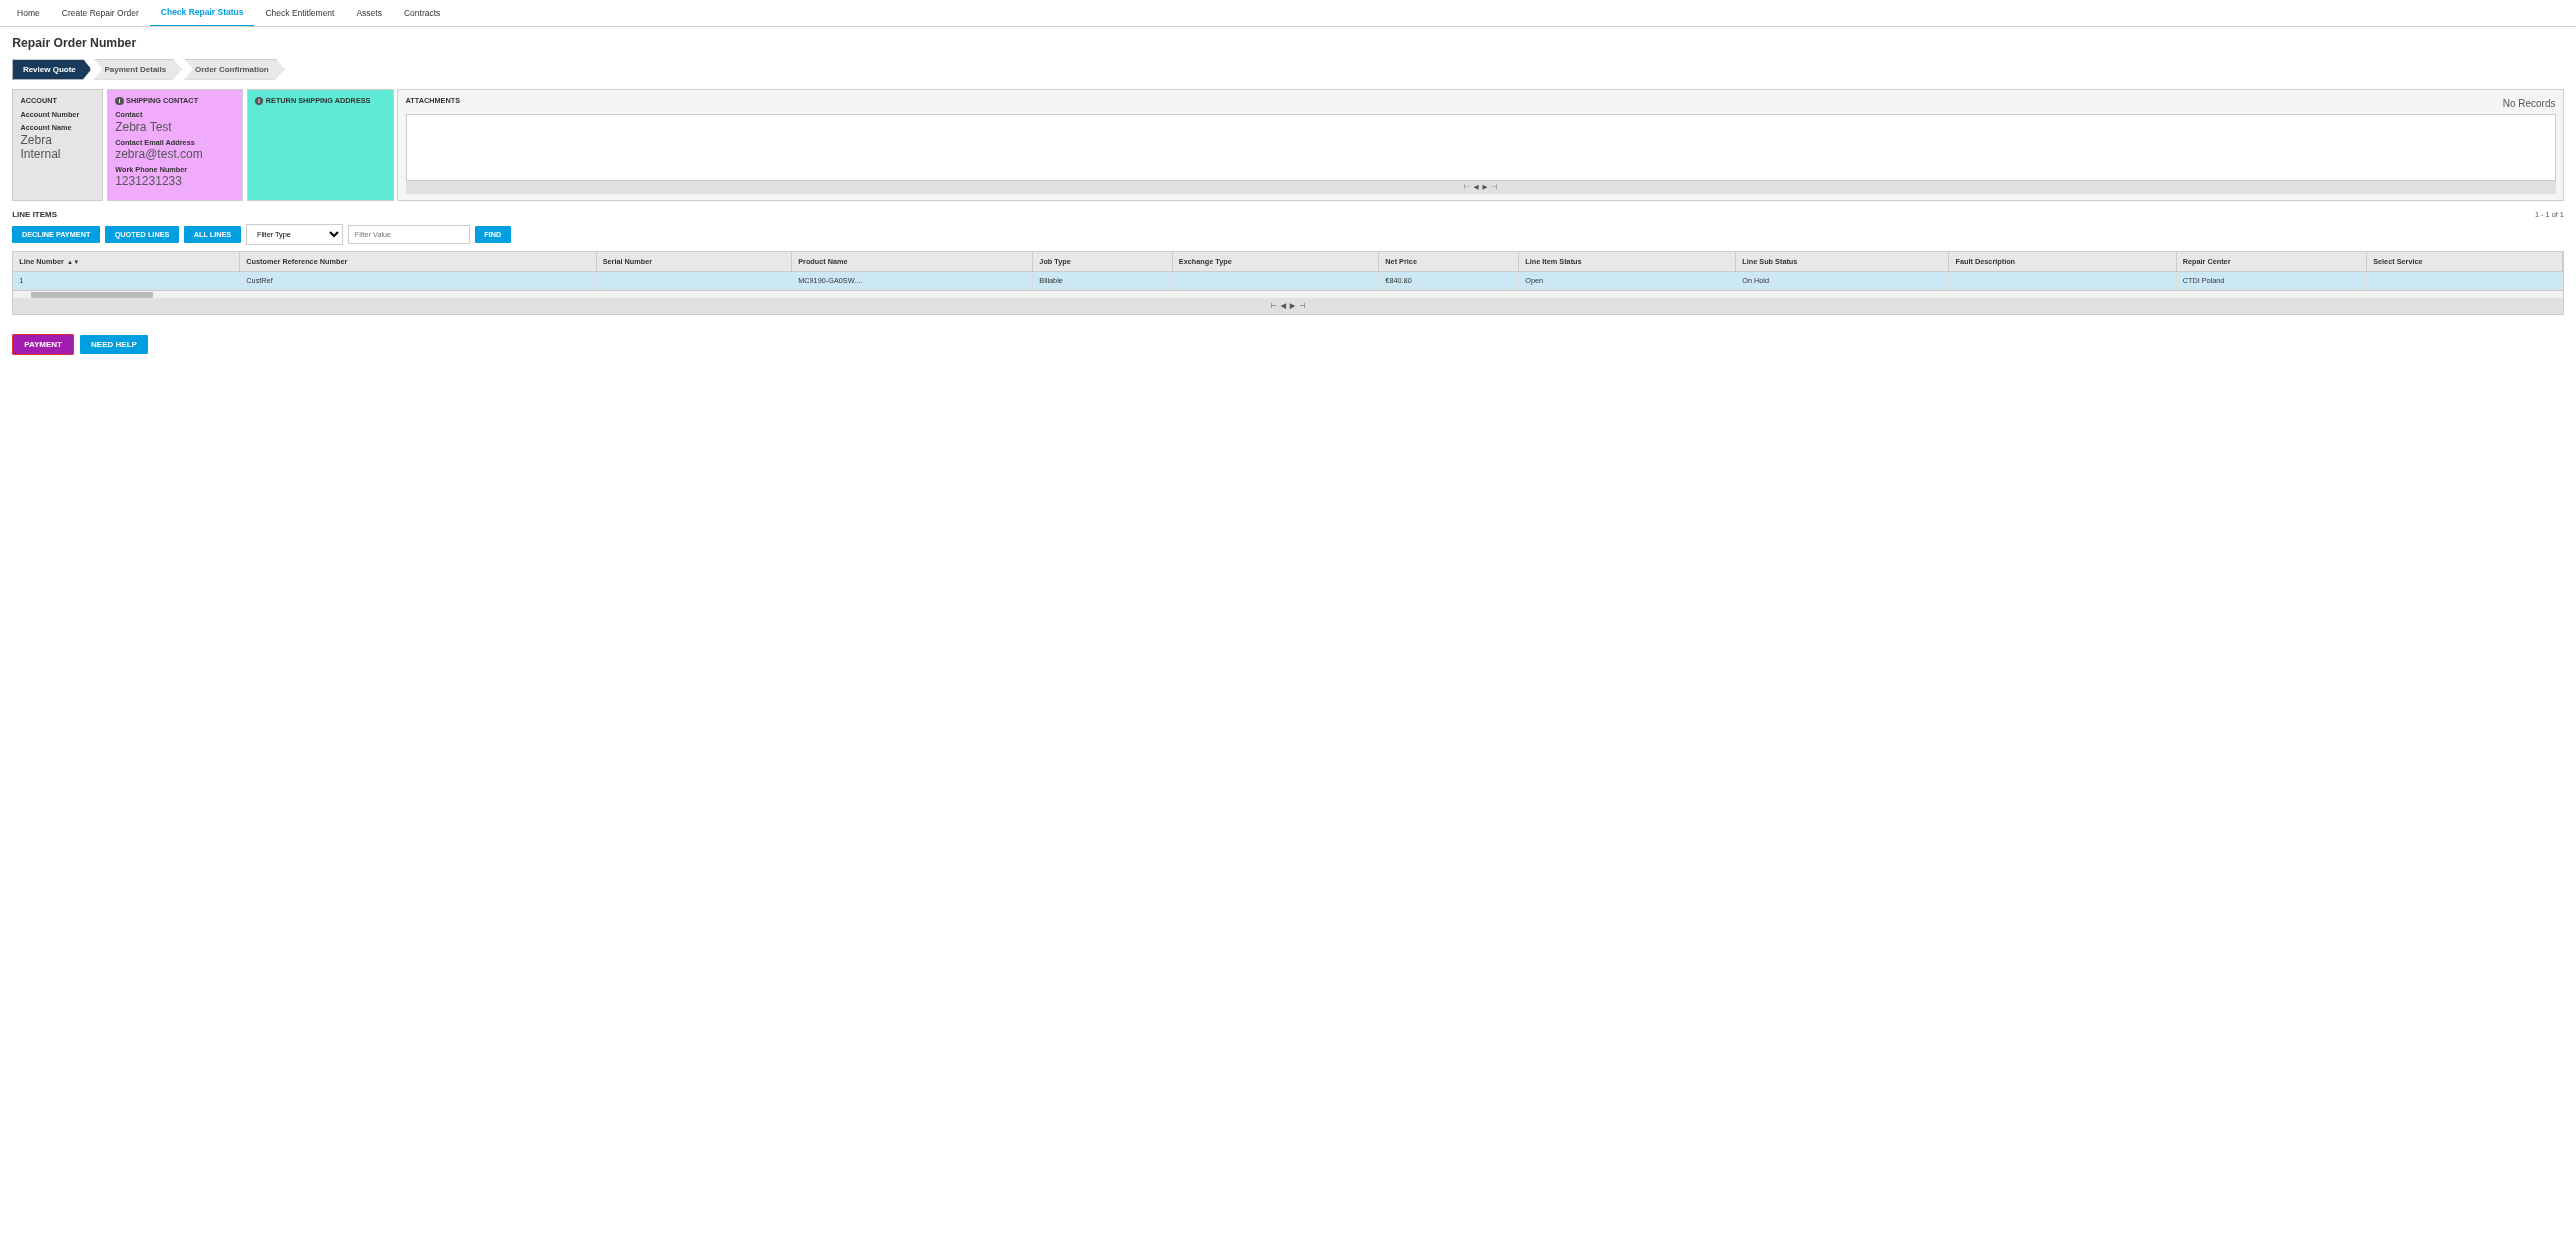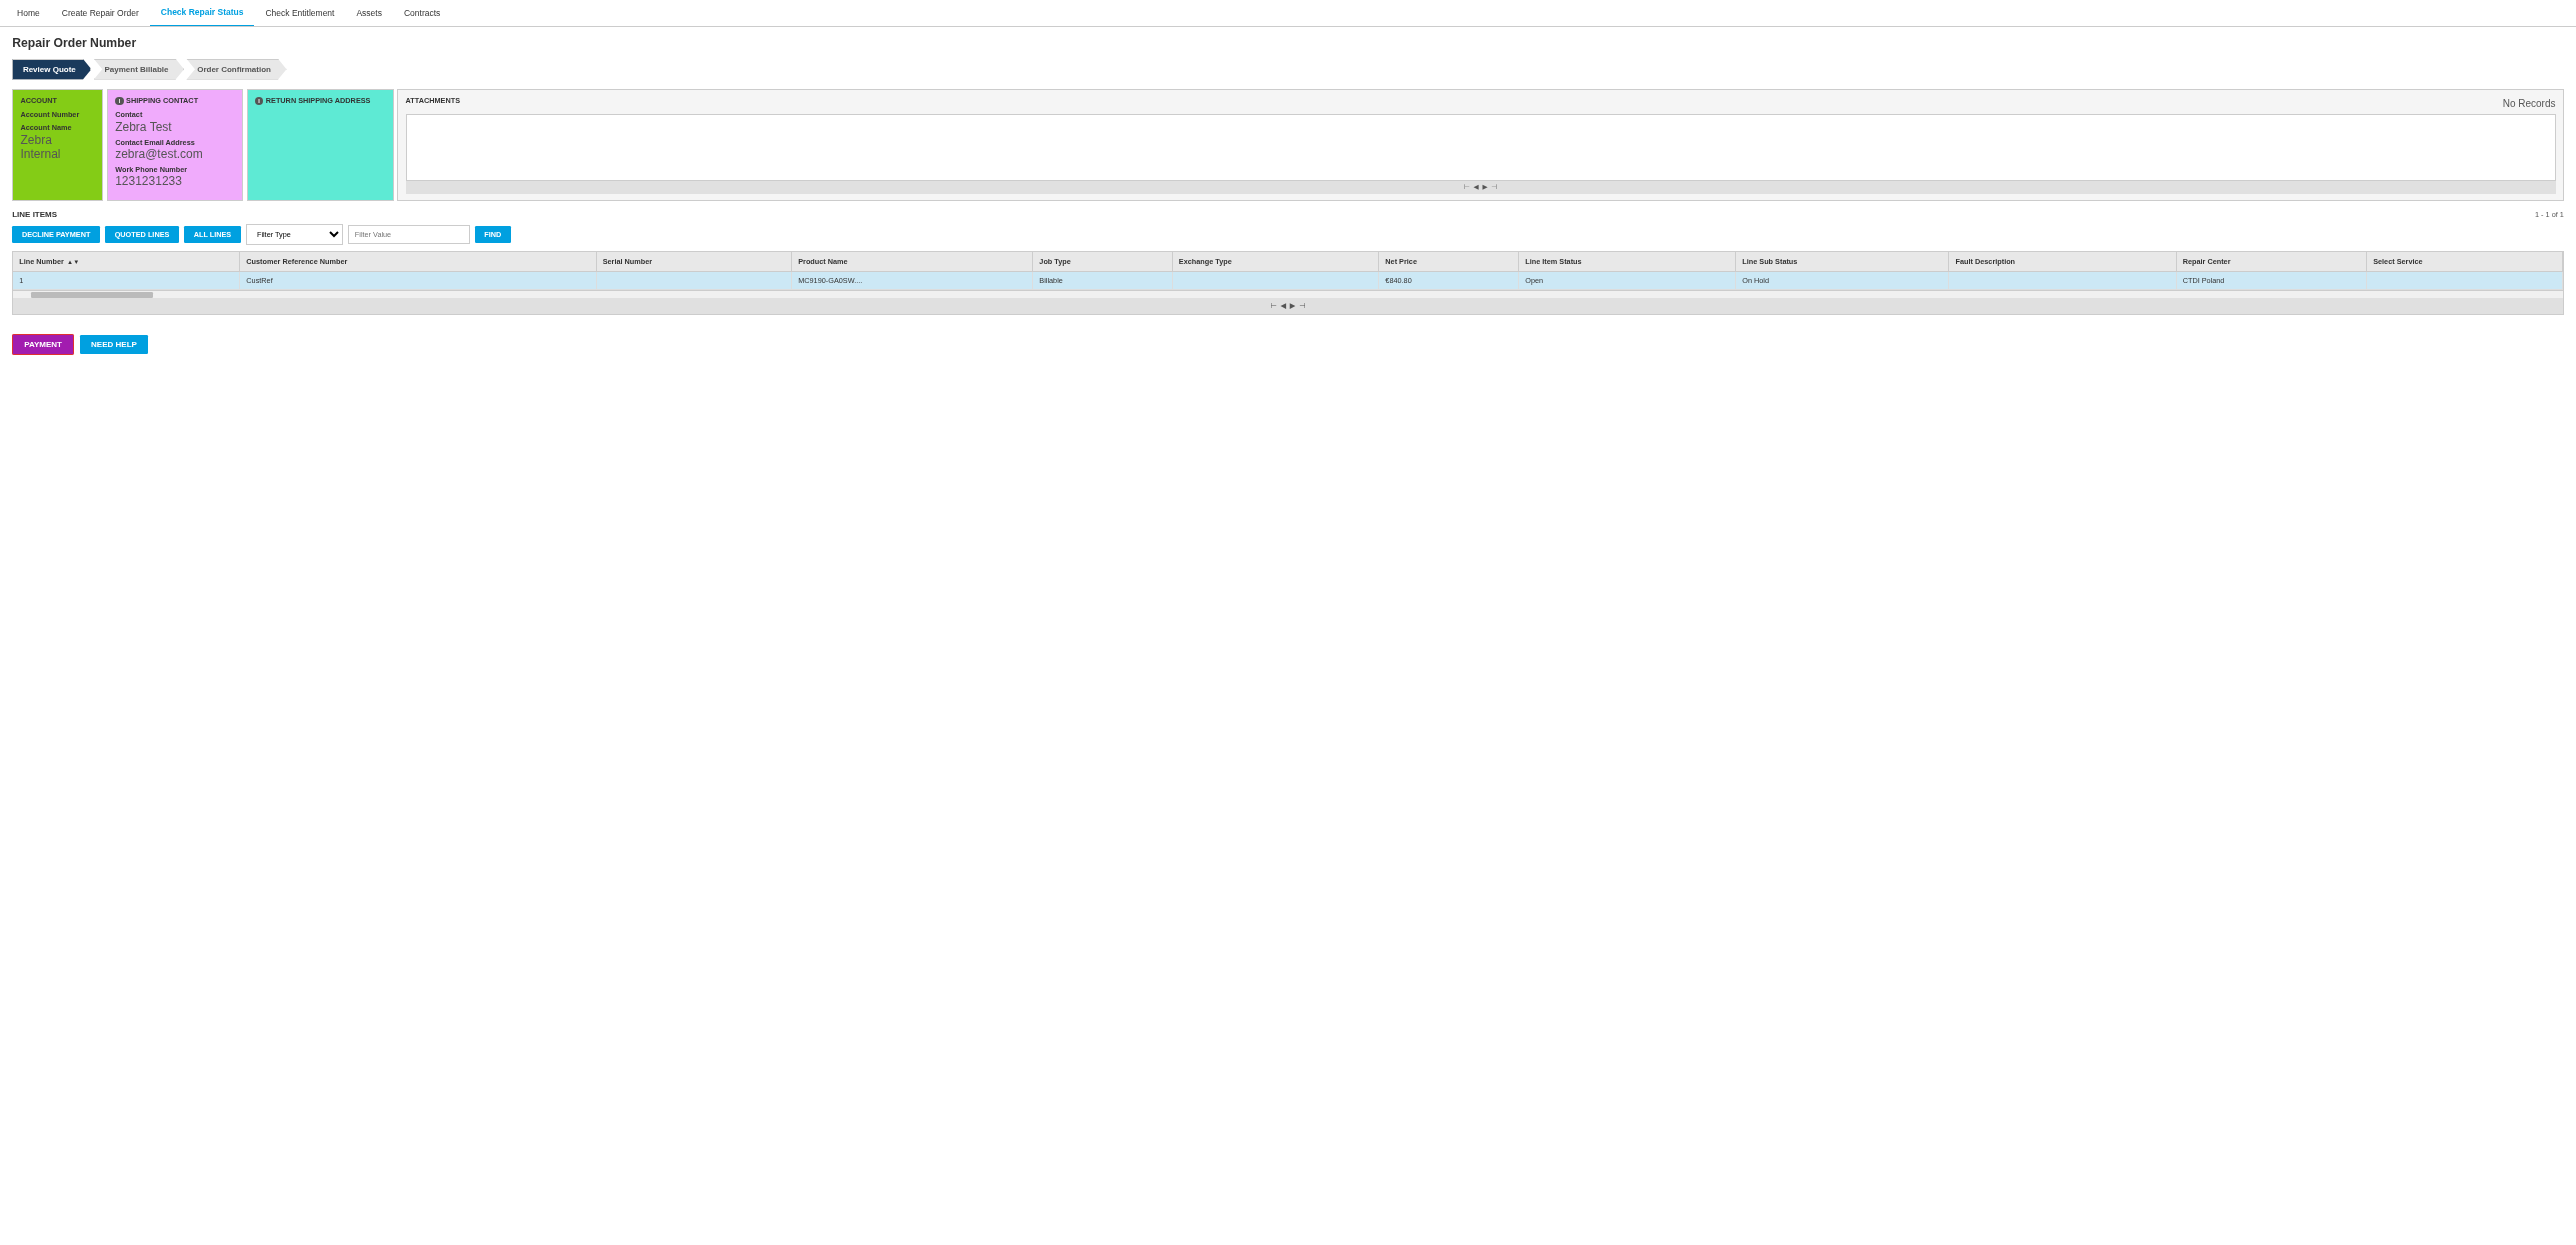--- a/index.html
+++ b/index.html
@@ -54,21 +54,21 @@
     .wizard-step.inactive { background: #e8e8e8; color: #555; }
 
     
     .panels-row { display: flex; gap: 3.7px; margin-bottom: 9.7px; }
 
     .panel {
       border: 0.6px solid #ccc;
       padding: 6.1px 7.3px;
       min-height: 97px;
     }
-    .panel-account { width: 91px; background: #84cc16; }
+    .panel-account { width: 91px; background: #e5e5e5; }
     .panel-shipping { width: 136px; background: #f0abfc; }
     .panel-return { width: 147px; background: #5eead4; }
     .panel-attachments { flex: 1; background: #f5f5f5; }
 
     .panel-header {
       font-weight: bold;
       font-size: 7.3px;
       color: #333;
       text-transform: uppercase;
       margin-bottom: 4.9px;
@@ -223,21 +223,21 @@
   <div class="nav-item">Assets</div>
   <div class="nav-item">Contracts</div>
 </nav>
 
 <div class="main">
 
   <div class="page-title">Repair Order Number</div>
 
   <div class="wizard-steps">
     <div class="wizard-step active">Review Quote</div>
-    <div class="wizard-step inactive">Payment Billable</div>
+    <div class="wizard-step inactive">Payment Details</div>
     <div class="wizard-step inactive">Order Confirmation</div>
   </div>
 
   <div class="panels-row">
 
     <div class="panel panel-account">
       <div class="panel-header">
         <span>ACCOUNT</span>
       </div>
       <div class="panel-field-label">Account Number</div>

